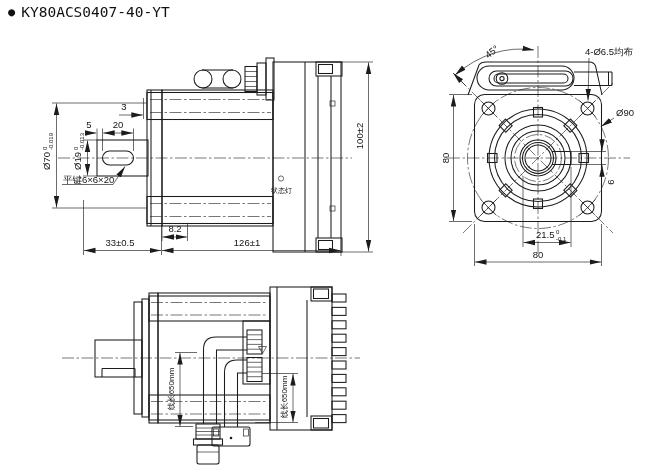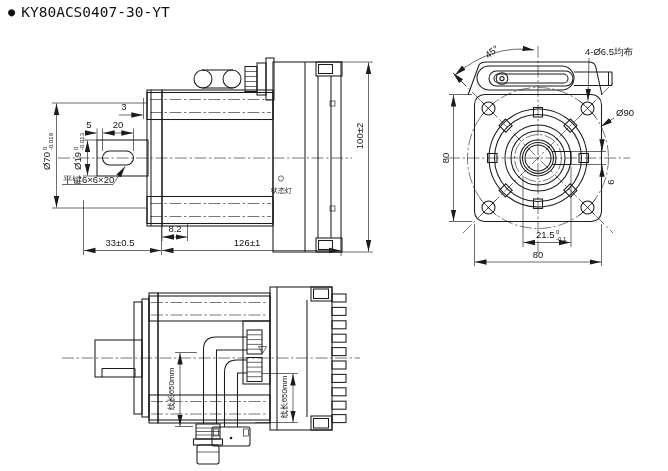--- a/index.html
+++ b/index.html
@@ -18,21 +18,21 @@
   .t7{font-size:7px;}
   .t6{font-size:6px;}
 </style>
 </head>
 <body>
 
 <div class="page">
 
   <div class="title">
     <span class="bullet">●</span>
-    <span>KY80ACS0407-30-YT</span>
+    <span>KY80ACS0407-40-YT</span>
   </div>
 
   <svg width="668" height="471" viewBox="0 0 668 471">
     <defs>
       <marker id="ar" markerUnits="userSpaceOnUse" markerWidth="13" markerHeight="8" refX="11.5" refY="3.5" orient="auto-start-reverse">
         <path d="M0,0.8 L11.5,3.5 L0,6.2 Z" fill="#1c1c1c"></path>
       </marker>
     </defs>
 
     <g>

